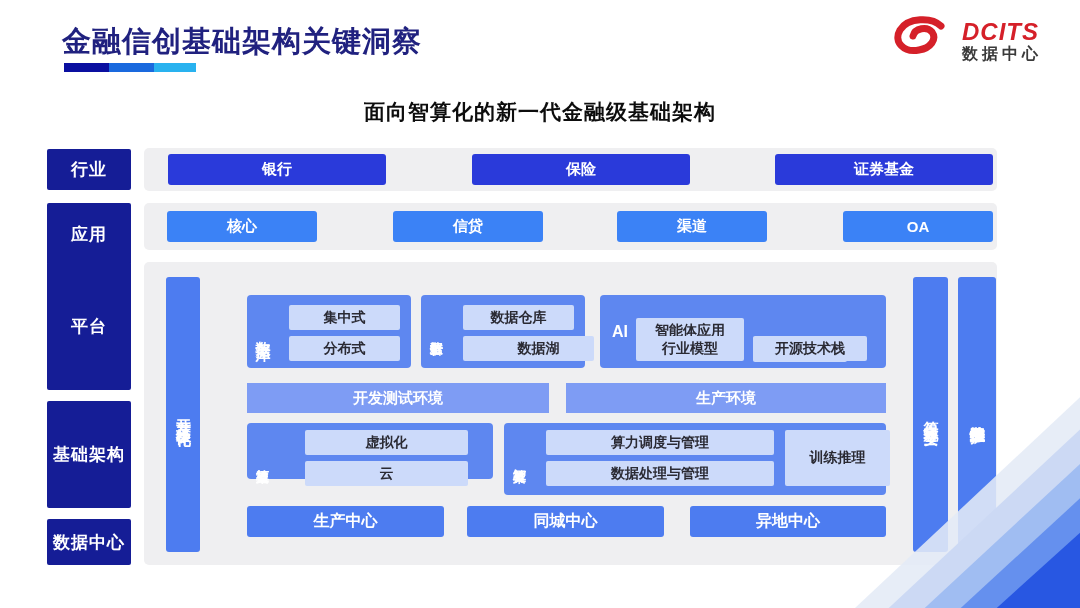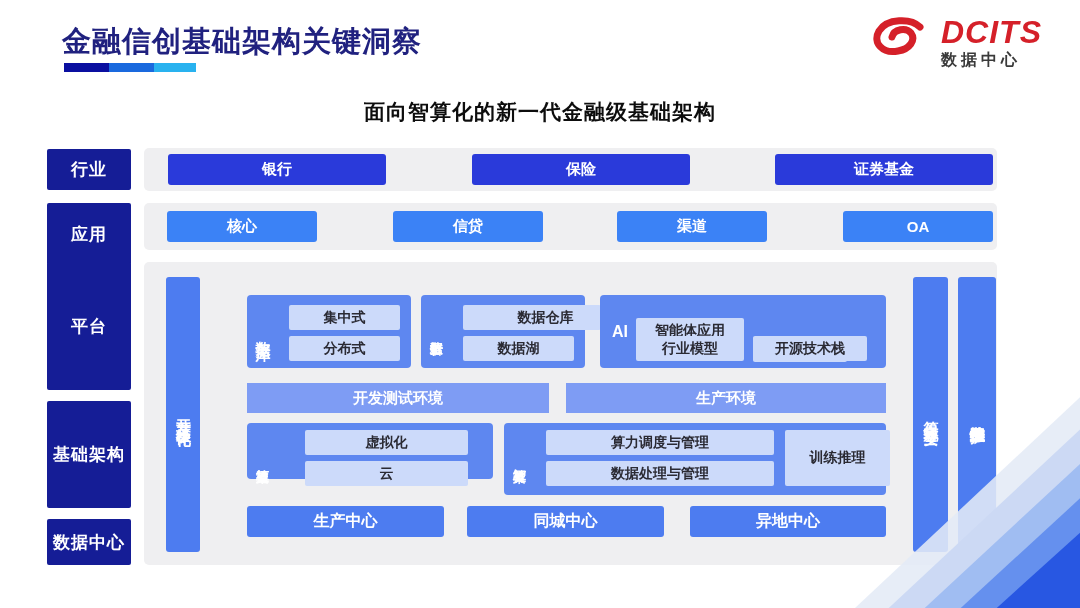--- a/index.html
+++ b/index.html
@@ -10,21 +10,21 @@
   .title { position:absolute; left:62px; top:22px; font-size:29px; font-weight:bold;
            color:#20217f; letter-spacing:1px; }
   .underline { position:absolute; left:64px; top:63px; width:132px; height:9px; display:flex; }
   .underline span { height:100%; }
   .u1 { width:45px; background:#0a0fa0; }
   .u2 { width:45px; background:#1a69de; }
   .u3 { width:42px; background:#29b2ef; }
 
   .logo { position:absolute; right:38px; top:16px; display:flex; align-items:center; gap:10px; }
   .logo-text { display:flex; flex-direction:column; line-height:1.05; }
-  .logo-brand { font-size:32px; font-weight:bold; font-style:italic; color:#d52029; letter-spacing:1px; }
+  .logo-brand { font-size:24px; font-weight:bold; font-style:italic; color:#d52029; letter-spacing:1px; }
   .logo-company { font-size:16px; font-weight:bold; color:#3a3a3a; letter-spacing:4px; margin-top:2px; }
 
   .subtitle { position:absolute; left:0; top:98px; width:1080px; text-align:center;
               font-size:21px; font-weight:bold; color:#0d0d0d; letter-spacing:1px; }
 
   
   .layer-label { position:absolute; left:47px; width:84px; background:#151d96; color:#ffffff;
                  font-weight:bold; font-size:17px; border-radius:2px;
                  display:flex; align-items:center; justify-content:center; letter-spacing:1px; }
 
@@ -111,22 +111,22 @@
     <div class="vbar" style="left:22px;top:15px;width:34px;height:275px;">开发运维一体化</div>
 
     <div class="block" style="left:103px;top:33px;width:164px;height:73px;">
       <div class="vlabel" style="position:absolute;left:6px;top:0;height:73px;">数据库</div>
       <div class="inner-box" style="left:42px;top:10px;width:111px;height:25px;">集中式</div>
       <div class="inner-box" style="left:42px;top:41px;width:111px;height:25px;">分布式</div>
     </div>
 
     <div class="block" style="left:277px;top:33px;width:164px;height:73px;">
       <div class="vlabel" style="position:absolute;left:6px;top:0;height:73px;font-size:13px;letter-spacing:0;">数据分析</div>
-      <div class="inner-box" style="left:42px;top:10px;width:111px;height:25px;padding-left:27px;">数据仓库</div>
-      <div class="inner-box" style="left:42px;top:41px;width:111px;height:25px;">数据湖</div>
+      <div class="inner-box" style="left:42px;top:10px;width:111px;height:25px;">数据仓库</div>
+      <div class="inner-box" style="left:42px;top:41px;width:111px;height:25px;padding-left:20px;">数据湖</div>
     </div>
 
     <div class="block" style="left:456px;top:33px;width:286px;height:73px;">
       <div class="ai-label">AI</div>
       <div class="inner-box" style="left:36px;top:23px;width:108px;height:25px;">智能体应用</div>
       <div class="inner-box" style="left:153px;top:10px;width:94px;height:25px;margin-top:32px;">商业技术栈</div>
       <div class="inner-box" style="left:36px;top:41px;width:108px;height:25px;">行业模型</div>
       <div class="inner-box" style="left:153px;top:41px;width:114px;height:25px;">开源技术栈</div>
     </div>
 

